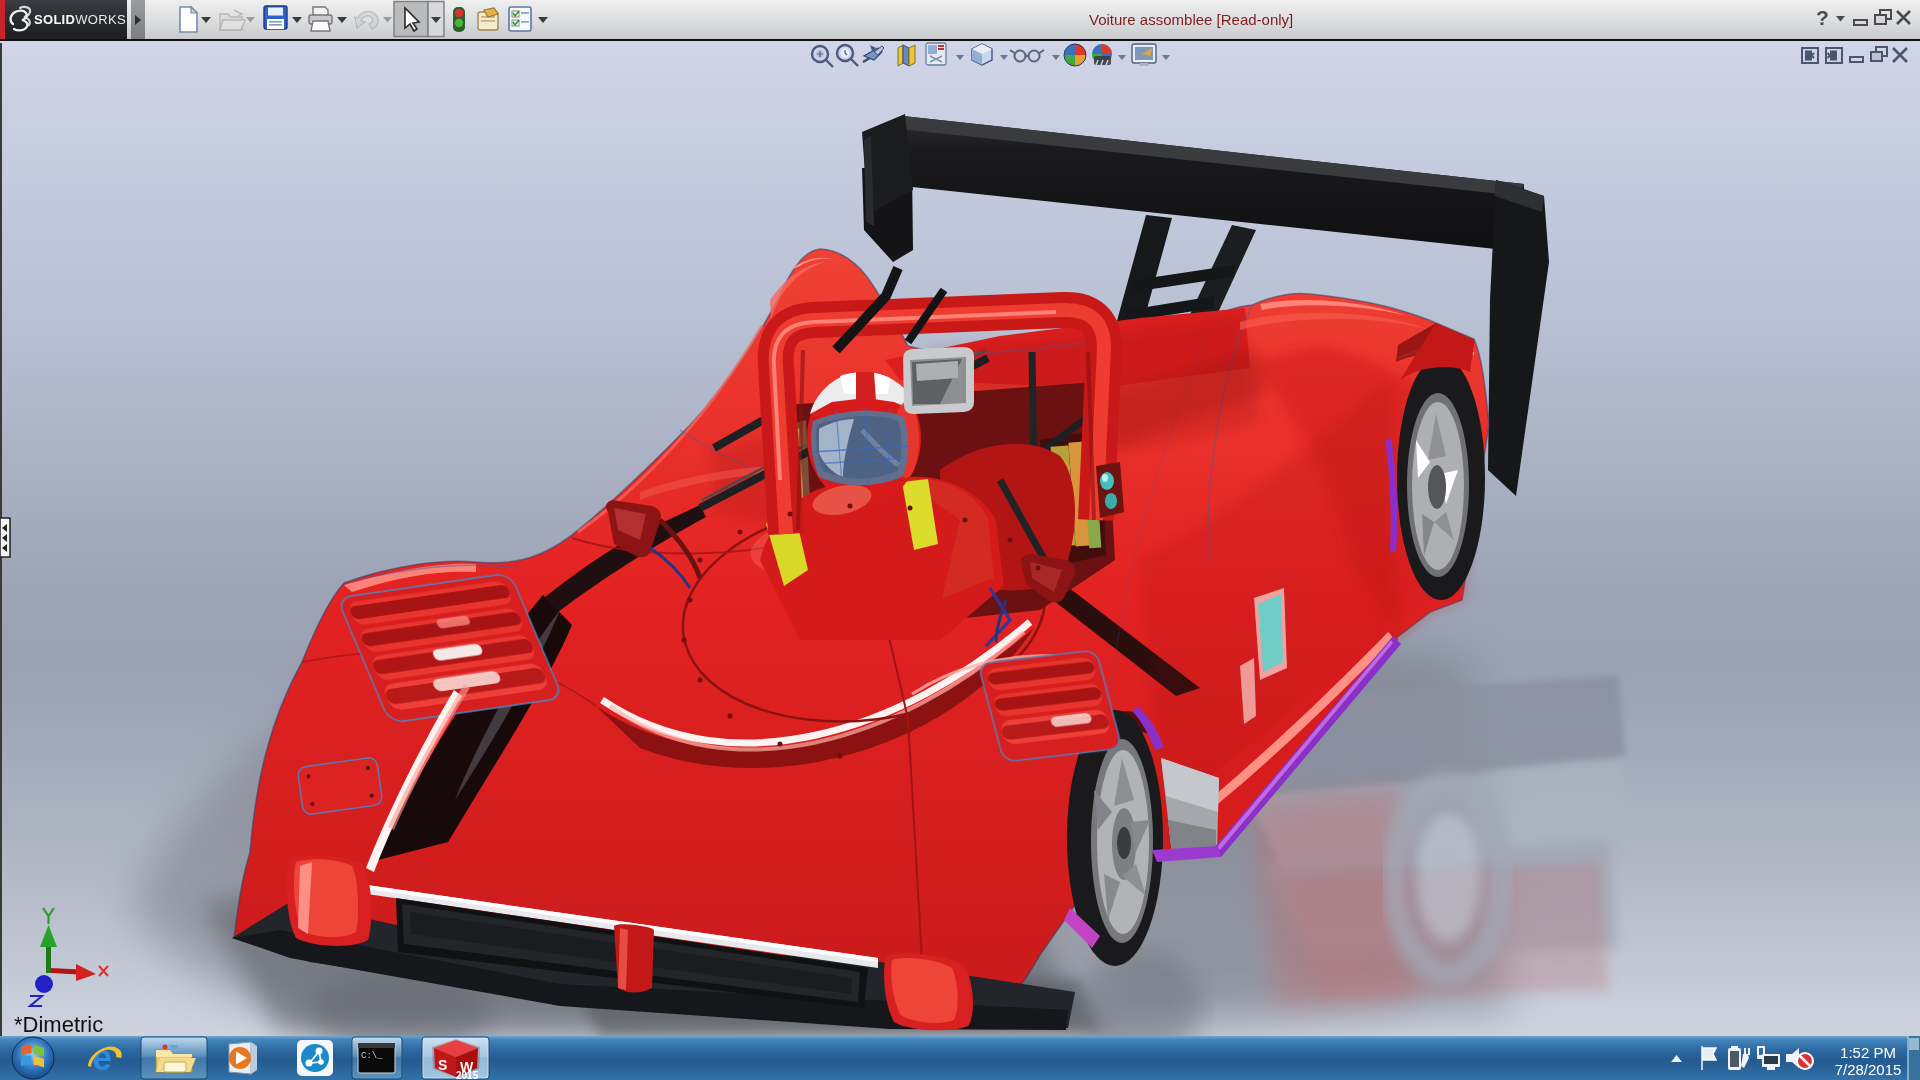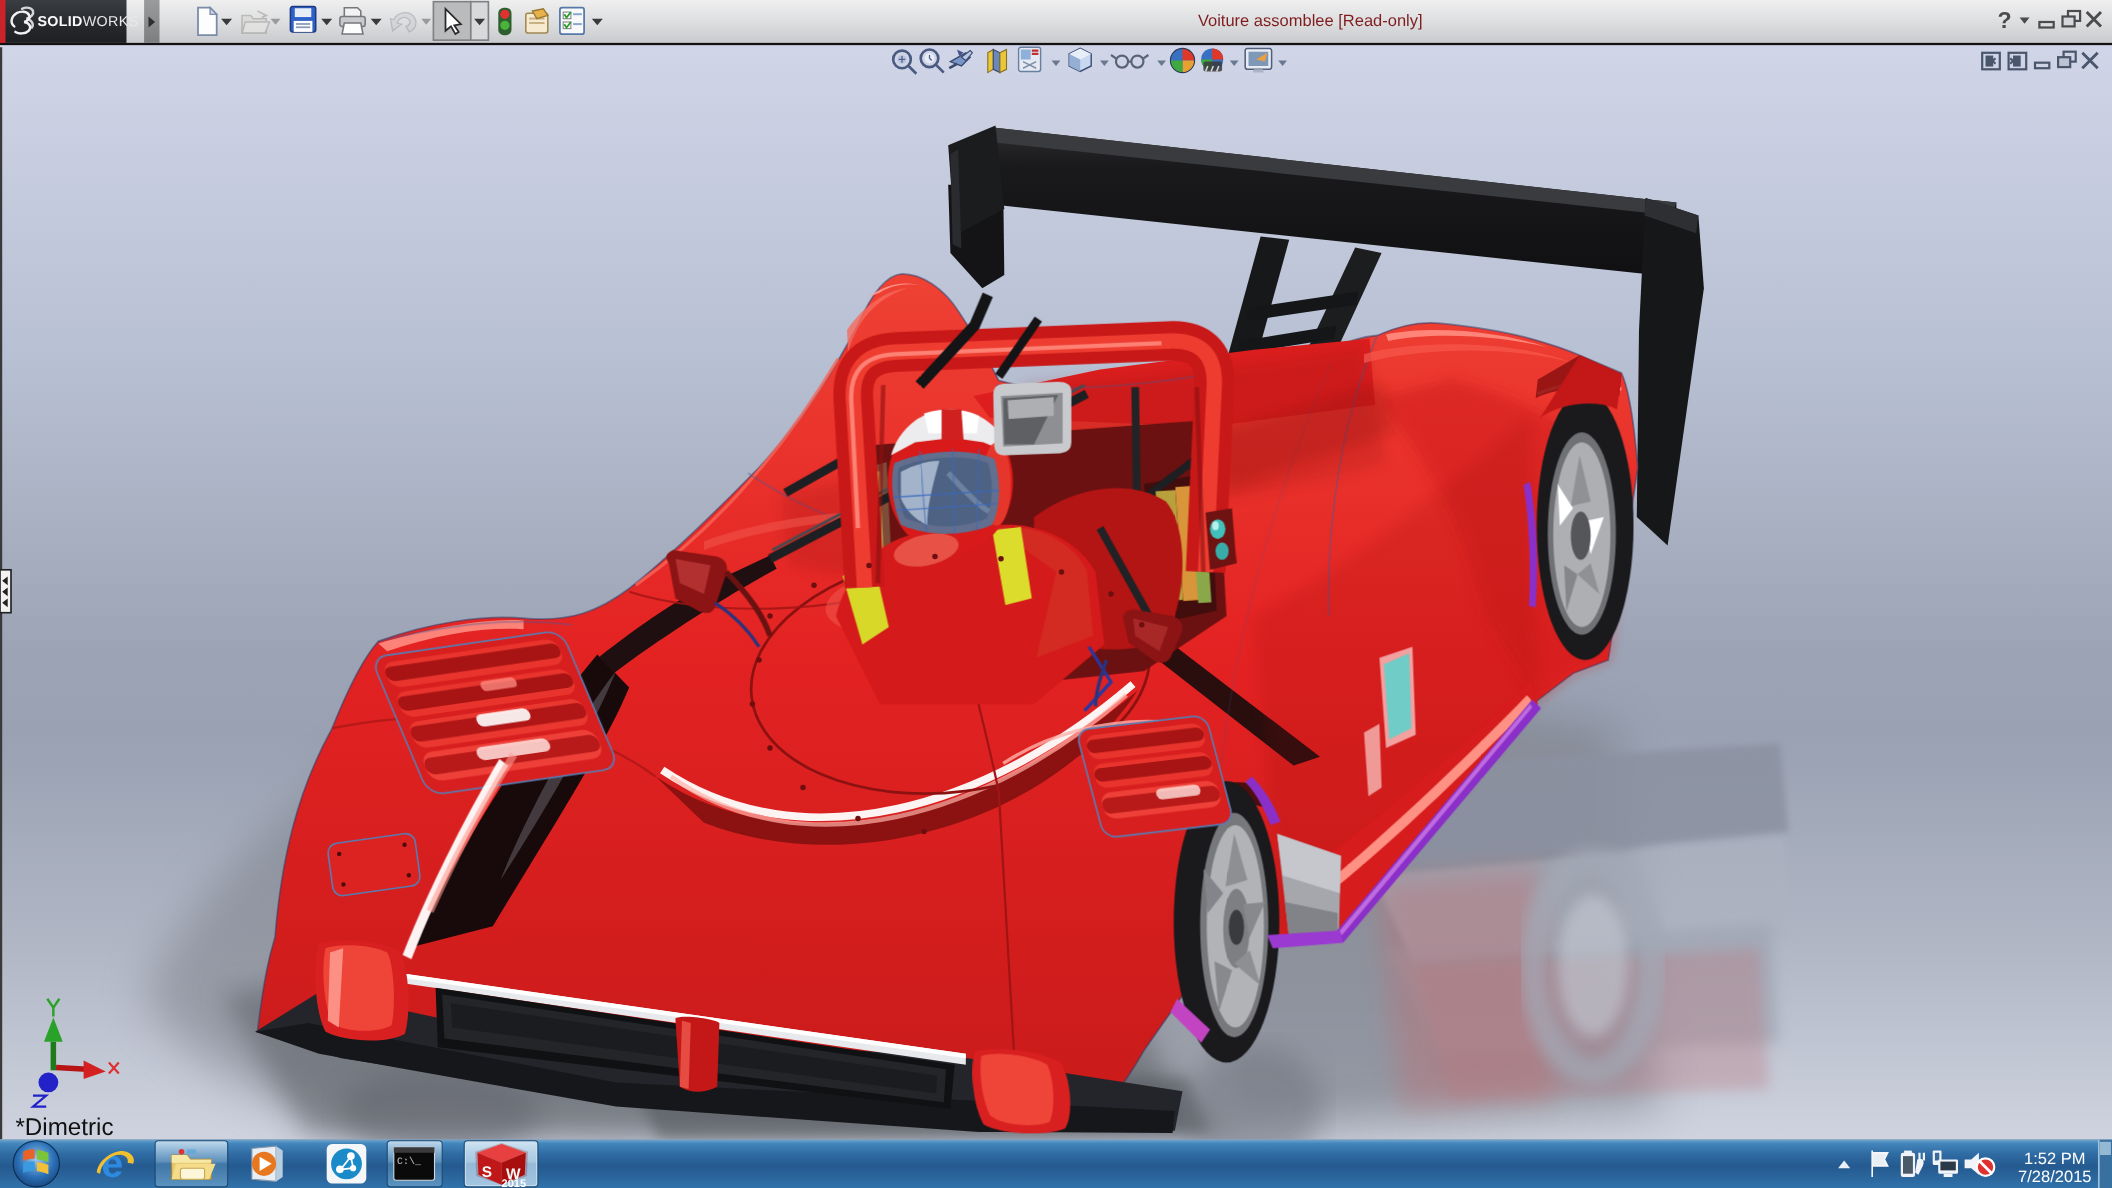--- a/index.html
+++ b/index.html
@@ -1,19 +1,19 @@
 <!DOCTYPE html>
 <html><head>
 <meta charset="utf-8">
 <style>
   html,body{margin:0;padding:0;width:1920px;height:1080px;overflow:hidden;
     font-family:"Liberation Sans",sans-serif;background:#9aa2b3;}
   #titlebar{position:absolute;left:0;top:0;width:1920px;height:39px;
     background:linear-gradient(#efefef,#dcdddf 55%,#c9cacd);border-bottom:2px solid #111;}
-  #swlogo{position:absolute;left:0;top:0;width:115px;height:39px;
+  #swlogo{position:absolute;left:0;top:0;width:127px;height:39px;
     background:linear-gradient(#3a3d42,#26282c 60%,#1d1f22);}
   #swlogo .red{position:absolute;left:0;top:0;width:5px;height:39px;background:#cc2229;}
   #swarrow{position:absolute;left:131px;top:0;width:14px;height:39px;
     background:linear-gradient(#9a9b9d,#7d7e80);}
   #swarrow:after{content:"";position:absolute;left:4px;top:15px;border-left:6px solid #2e2e2e;
     border-top:5px solid transparent;border-bottom:5px solid transparent;}
   .ttext{position:absolute;top:11px;left:1089px;font-size:15px;color:#7f1d1d;}
   #viewport{position:absolute;left:0;top:41px;width:1920px;height:995px;}
   #taskbar{position:absolute;left:0;top:1036px;width:1920px;height:44px;
     background:linear-gradient(#71a6cd 0%,#4386bc 8%,#2f6ba3 30%,#245a8f 55%,#2a649b 75%,#3172ab 100%);}

